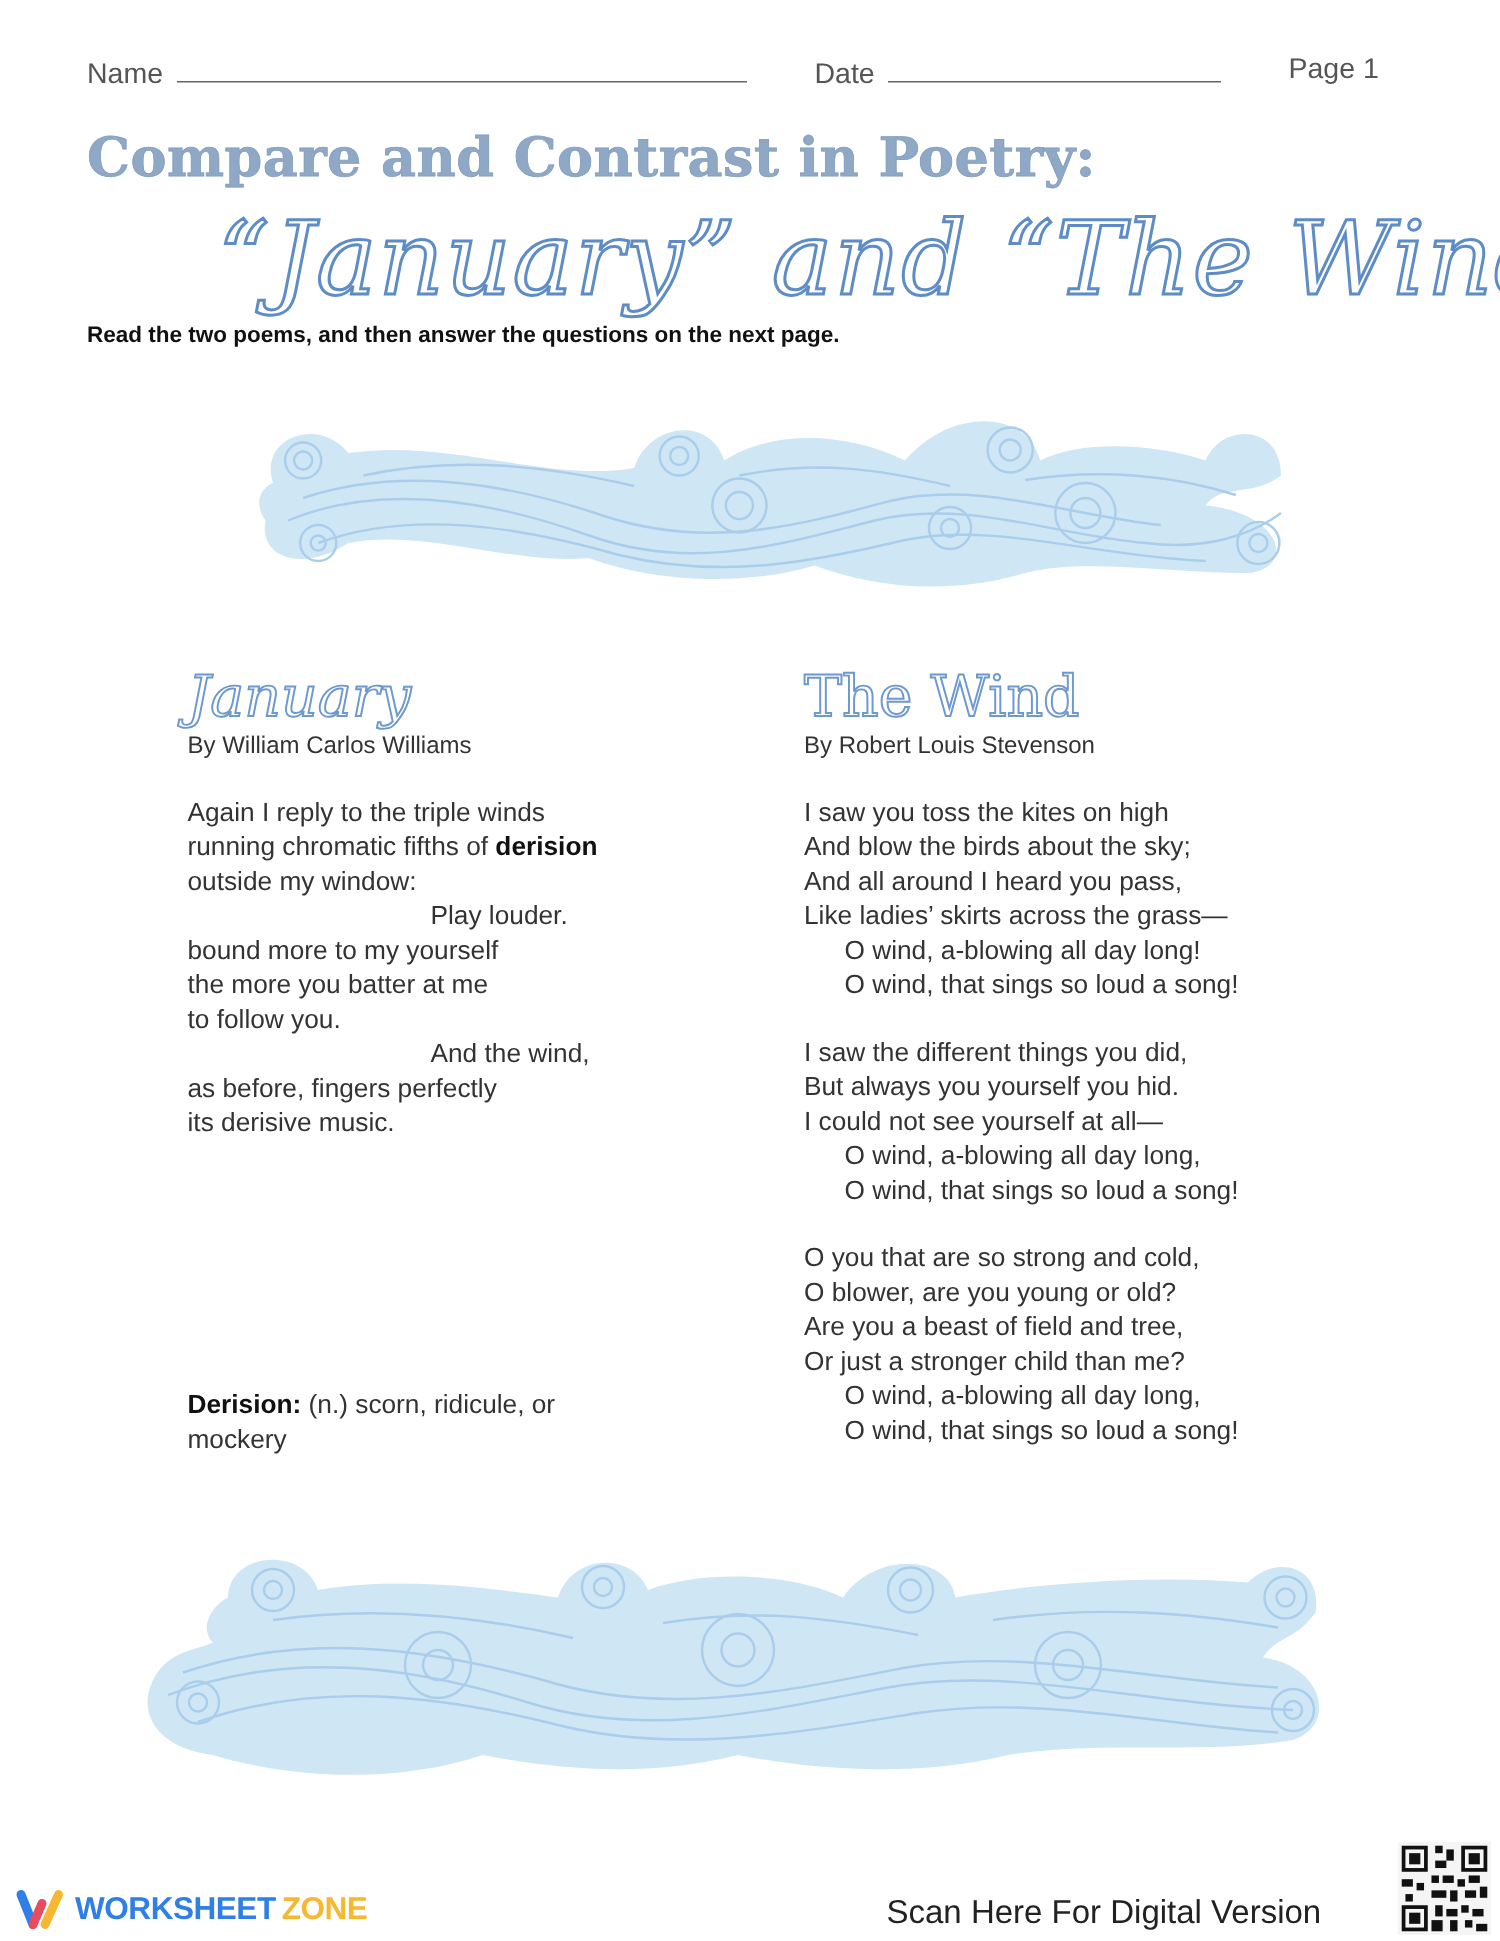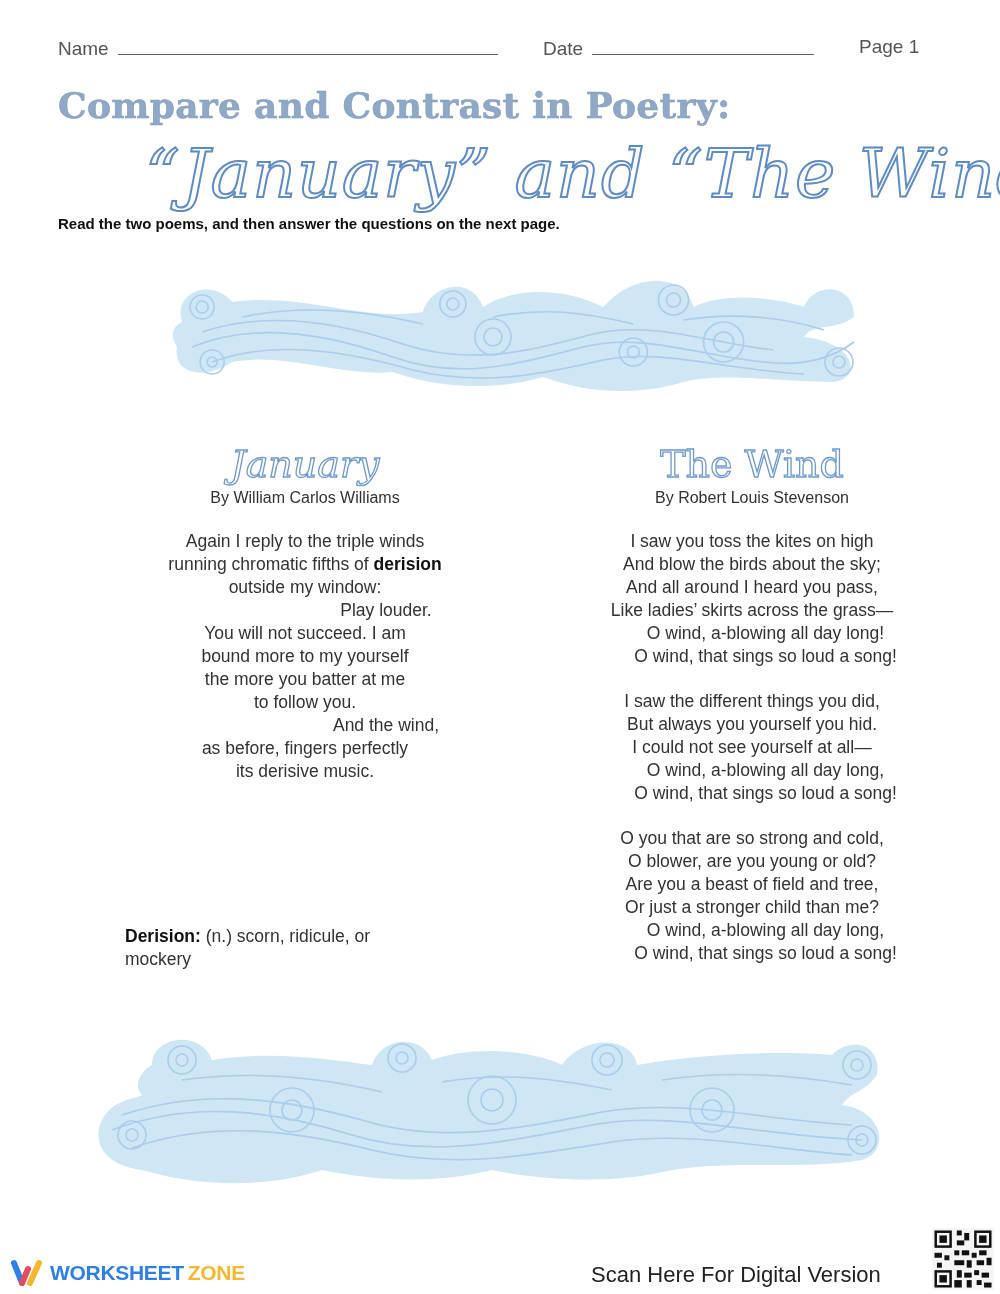--- a/index.html
+++ b/index.html
@@ -17,22 +17,22 @@
   .title2 { position: absolute; top: 134px; left: 145px; font-family: "DejaVu Serif", serif;
             font-style: italic; font-size: 68px; color: #ffffff; white-space: nowrap;
             -webkit-text-stroke: 2px #5e8cc6; letter-spacing: 1px; }
   .instructions { position: absolute; top: 215px; left: 58px; font-size: 15px; font-weight: bold; color: #111; }
 
   .wave { position: absolute; }
   .wave-top { top: 262px; left: 162px; width: 702px; height: 150px; }
   .wave-bottom { top: 1020px; left: 92px; width: 800px; height: 175px; }
 
   .poem { position: absolute; }
-  .poem-left { top: 442px; left: 125px; width: 360px; text-align: center; }
-  .poem-right { top: 442px; left: 562px; width: 380px; text-align: center; }
+  .poem-left { top: 442px; left: 125px; width: 360px; }
+  .poem-right { top: 442px; left: 536px; width: 380px; }
   .poem-title { font-family: "DejaVu Serif", serif; font-size: 38px; color: #ffffff;
                 -webkit-text-stroke: 1.3px #6e99cf; line-height: 44px; white-space: nowrap; }
   .poem-title.italicish { font-style: italic; }
   .byline { font-size: 16px; color: #333; margin-top: 2px; line-height: 20px; }
   .stanza { margin-top: 22px; }
   .line { font-size: 17.5px; line-height: 23px; color: #333; white-space: nowrap; }
   .line.indent { padding-left: 27px; }
   .line.far-indent { padding-left: 162px; }
   .line b { color: #111; }
 
@@ -94,21 +94,20 @@
 </svg>
 
 <div class="poem poem-left">
   <div class="poem-title italicish">January</div>
   <div class="byline">By William Carlos Williams</div>
   <div class="stanza">
     <div class="line">Again I reply to the triple winds</div>
     <div class="line"><span>running chromatic fifths of </span><b>derision</b></div>
     <div class="line">outside my window:</div>
     <div class="line far-indent">Play louder.</div>
-    <div class="line">You will not succeed. I am</div>
     <div class="line">bound more to my yourself</div>
     <div class="line">the more you batter at me</div>
     <div class="line">to follow you.</div>
     <div class="line far-indent">And the wind,</div>
     <div class="line">as before, fingers perfectly</div>
     <div class="line">its derisive music.</div>
   </div>
 </div>
 
 <div class="definition">

